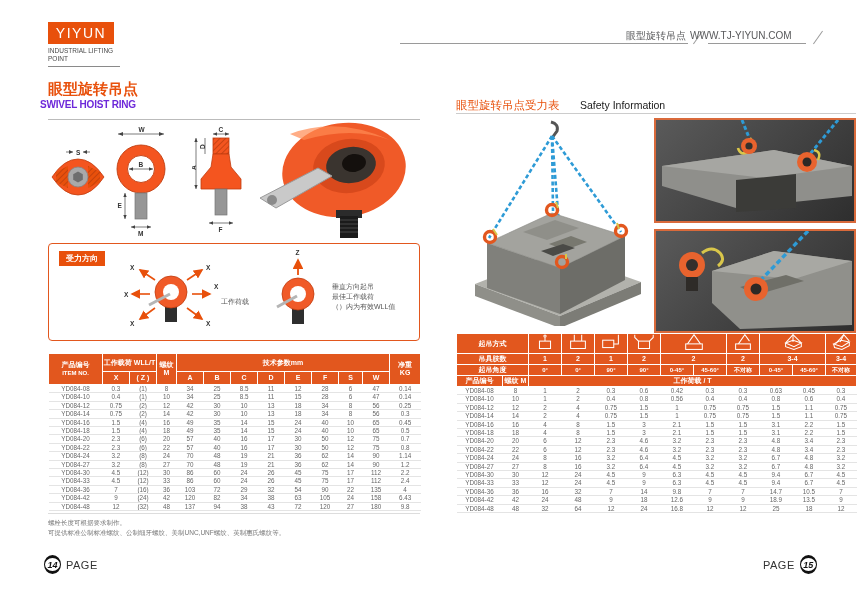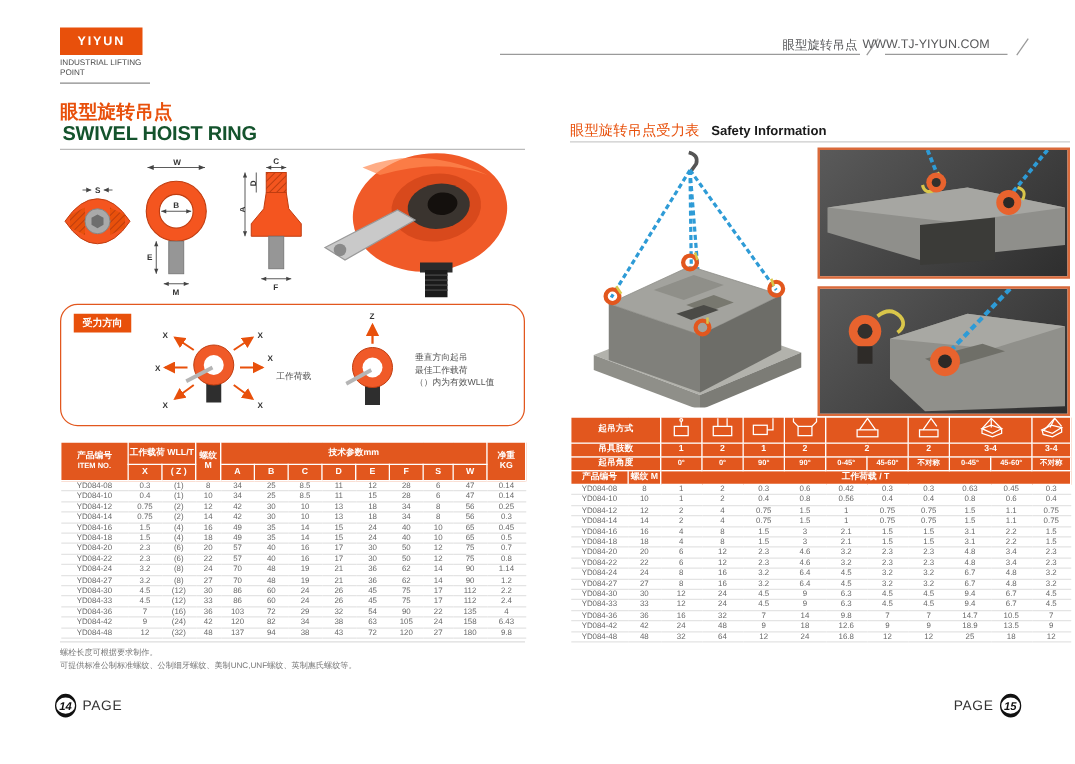--- a/index.html
+++ b/index.html
@@ -2,35 +2,35 @@
 <html><head>
 <meta charset="utf-8">
 <style>
   html,body{margin:0;padding:0}
   body{width:860px;height:611px;position:relative;background:#fff;
        font-family:"Liberation Sans",sans-serif;overflow:hidden;color:#333}
   .abs{position:absolute}
 
   
   .logo-box{left:48px;top:22px;width:66px;height:22px;background:#E8500B;color:#fff;
-            display:flex;align-items:center;justify-content:center;font-weight:700;
-            font-size:10px;letter-spacing:1.5px}
+            display:flex;align-items:center;justify-content:center;font-weight:400;
+            font-size:14px;letter-spacing:1.5px}
   .logo-sub{left:48px;top:47px;width:72px;font-size:6.5px;line-height:8px;color:#4a4a4a;
             border-bottom:1px solid #8a8a8a;padding-bottom:3px}
   .hdr-line{height:1px;background:#9a9a9a}
   .hdr-slash{width:16px;height:1px;background:#9a9a9a;transform:rotate(-55deg)}
   .hdr-txt{font-size:10px;color:#58595B}
 
   
   .title-cn{left:48px;top:80px;font-size:15px;font-weight:bold;color:#E8500B}
-  .title-en{left:50px;top:99px;font-size:16px;font-weight:800;color:#14532d;letter-spacing:-.2px}
+  .title-en{left:40px;top:99px;font-size:10px;font-weight:800;color:#6d28d9;letter-spacing:-.2px}
   .rule{height:1px;background:#bbb}
 
   
-  .force-box{left:48px;top:243px;width:370px;height:96px;border:1px solid #E2571E;border-radius:14px}
+  .force-box{left:48px;top:243px;width:370px;height:96px;border:1px solid #E2571E;border-radius:4px}
   .force-chip{position:absolute;left:10px;top:7px;background:#E8500B;color:#fff;
               font-size:8px;font-weight:bold;padding:2px 7px}
   .force-note{position:absolute;font-size:7px;color:#555;line-height:10px}
 
   
   table{border-collapse:collapse;table-layout:fixed}
   .dtable th{background:#E2571E;color:#fff;font-weight:bold;border:1px solid #fff;
              padding:0;text-align:center;font-size:7px;line-height:8px}
   .dtable td{text-align:center;color:#666;border-bottom:1px solid #E4E4E4;
              padding:0;height:7.2px;font-size:6.3px;line-height:7.4px;
@@ -479,21 +479,21 @@
 
   <div class="abs pg-wrap" style="left:44px;top:555px">
     <div class="pgc">14</div>
     <span class="pg-label">PAGE</span>
   </div>
 </div>
 
 <div>
   <div class="abs" style="left:456px;top:95px">
     <span style="font-size:11.5px;font-weight:normal;color:#E8500B">眼型旋转吊点受力表</span>
-    <span style="font-size:10.5px;font-weight:700;color:#1a1a1a;margin-left:5px">Safety Information</span>
+    <span style="font-size:10.5px;font-weight:400;color:#1a1a1a;margin-left:16px">Safety Information</span>
   </div>
   <div class="abs rule" style="left:456px;top:113px;width:400px;background:#ccc"></div>
 
   <svg class="abs" style="left:457px;top:118px" width="192" height="208" viewBox="0 0 192 208">
     <path d="M94,4 q8,2 6,9 l-5,7" stroke="#555" stroke-width="3" fill="none"></path>
     <g stroke="#2E9BD6" stroke-width="2.6" stroke-dasharray="4 2.5">
       <line x1="95" y1="18" x2="32" y2="120"></line>
       <line x1="95" y1="18" x2="96" y2="93"></line>
       <line x1="95" y1="18" x2="164" y2="114"></line>
       <line x1="95" y1="18" x2="105" y2="145"></line>

